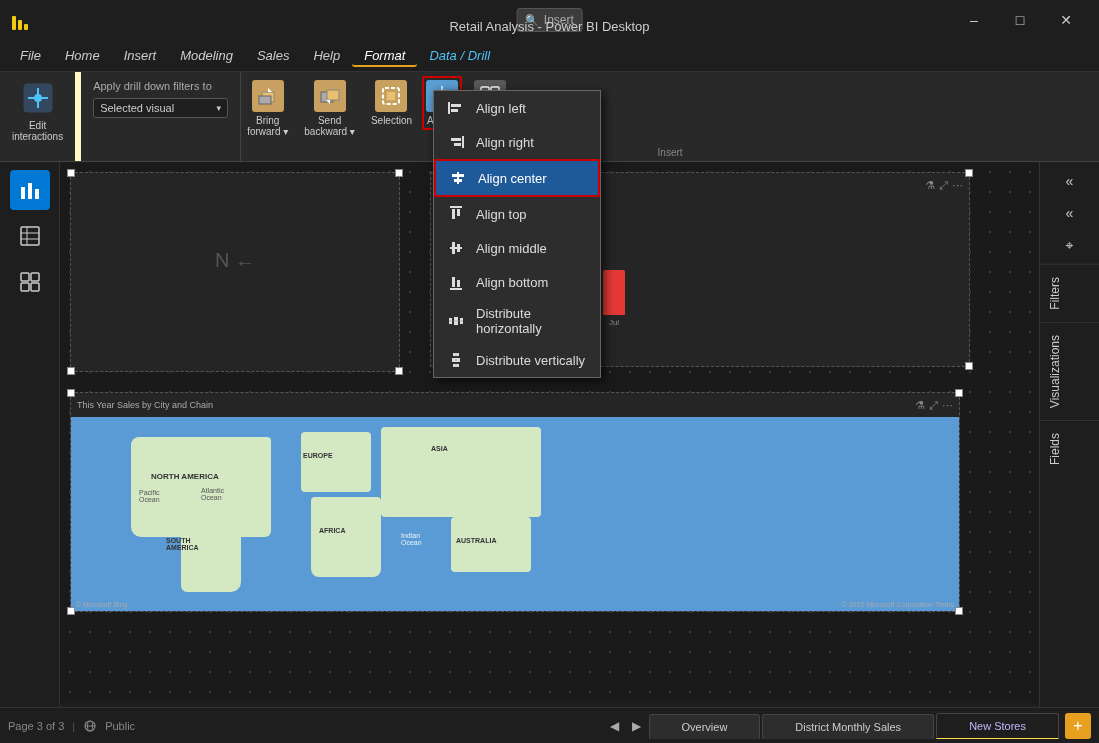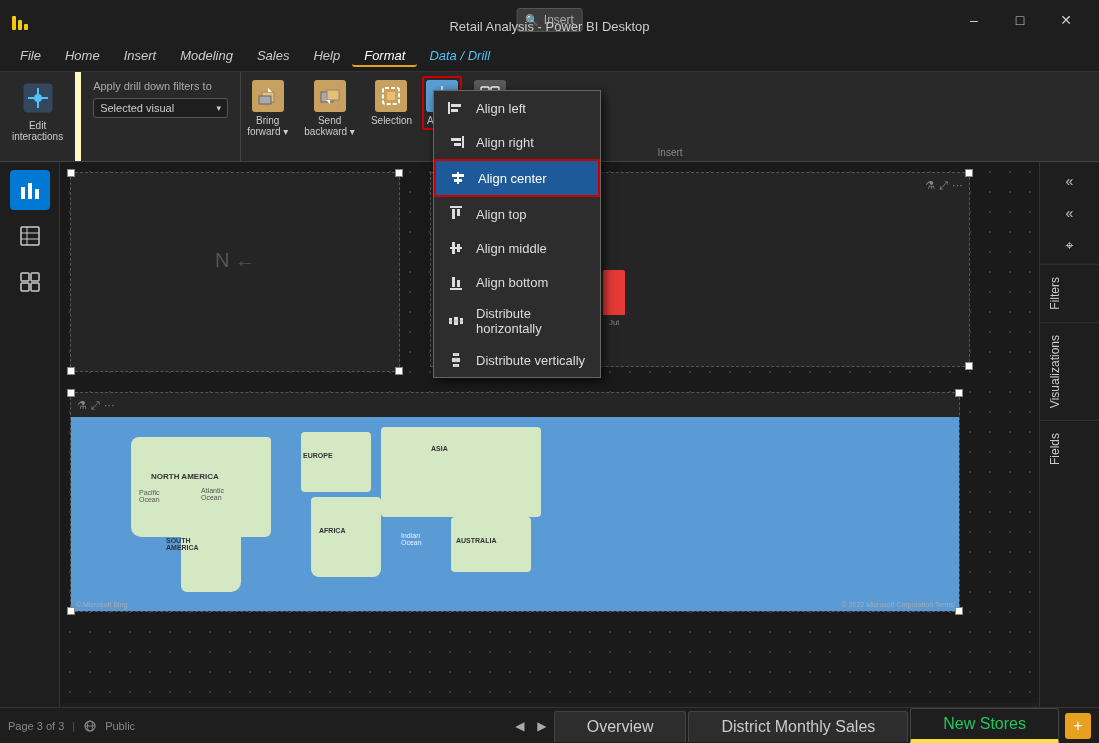--- a/index.html
+++ b/index.html
@@ -270,30 +270,30 @@
       height: 20px;
       display: flex;
       align-items: center;
       justify-content: center;
       cursor: pointer;
       color: #aaa;
       font-size: 12px;
     }
     .tab {
       padding: 6px 32px;
-      font-size: 16px;
+      font-size: 11px;
       color: #ccc;
       cursor: pointer;
       border-radius: 3px 3px 0 0;
       background: #2d2d2d;
       border: 1px solid #444;
       border-bottom: none;
       margin-bottom: -1px;
     }
-    .tab.active { background: #1e1e1e; color: #22c55e; border-bottom: 5px solid #fde047; }
+    .tab.active { background: #1e1e1e; color: #c4b5fd; border-bottom: 1px solid #fde047; }
     .tab-add-btn {
       width: 26px;
       height: 26px;
       background: #e8a020;
       border-radius: 3px;
       display: flex;
       align-items: center;
       justify-content: center;
       cursor: pointer;
       color: #fff;
@@ -520,20 +520,21 @@
         <div style="width:22px;height:45px;background:#e53935;border-radius:2px 2px 0 0;"></div>
         <span style="font-size:8px;color:#888;">Jul</span>
       </div>
     </div>
     <div style="position:absolute;top:-4px;right:-4px;width:8px;height:8px;background:#fff;border:1px solid #888;"></div>
     <div style="position:absolute;bottom:-4px;right:-4px;width:8px;height:8px;background:#fff;border:1px solid #888;"></div>
   </div>
 
   <div style="position:absolute;top:230px;left:10px;width:890px;height:220px;background:#252525;border:1px dashed #555;">
     <div class="chart-header">
+      <span class="chart-header-title">This Year Sales by City and Chain</span>
       <span class="chart-header-icon">⚗</span>
       <span class="chart-header-icon">⤢</span>
       <span class="chart-header-icon">···</span>
     </div>
 
     <div style="position:relative;width:100%;height:calc(100% - 24px);background:#5b9bd5;overflow:hidden;border-radius:0 0 2px 2px;">
 
       <div style="position:absolute;top:20px;left:60px;width:140px;height:100px;background:#d4e8c4;border-radius:8px 4px 6px 10px;"></div>
       <span style="position:absolute;top:55px;left:80px;font-size:8px;color:#333;font-weight:bold;">NORTH AMERICA</span>
       <span style="position:absolute;top:72px;left:68px;font-size:7px;color:#555;">Pacific<br>Ocean</span>

